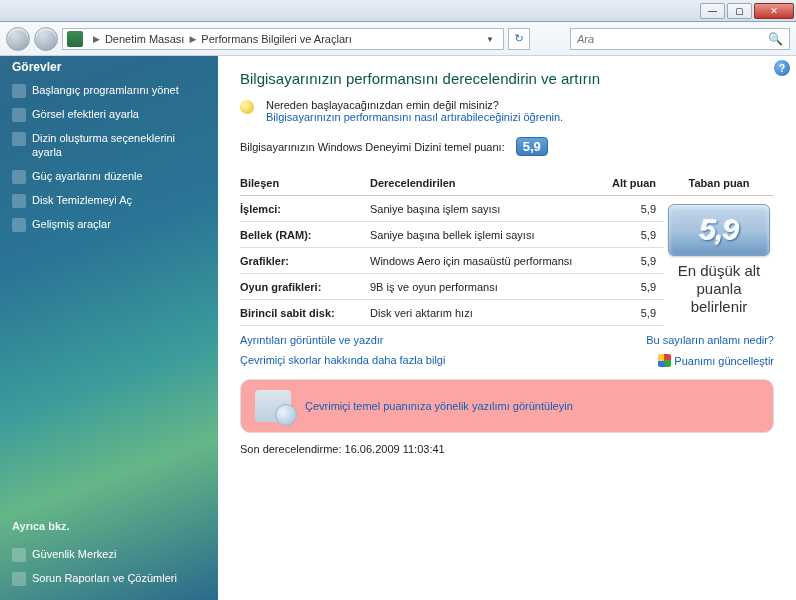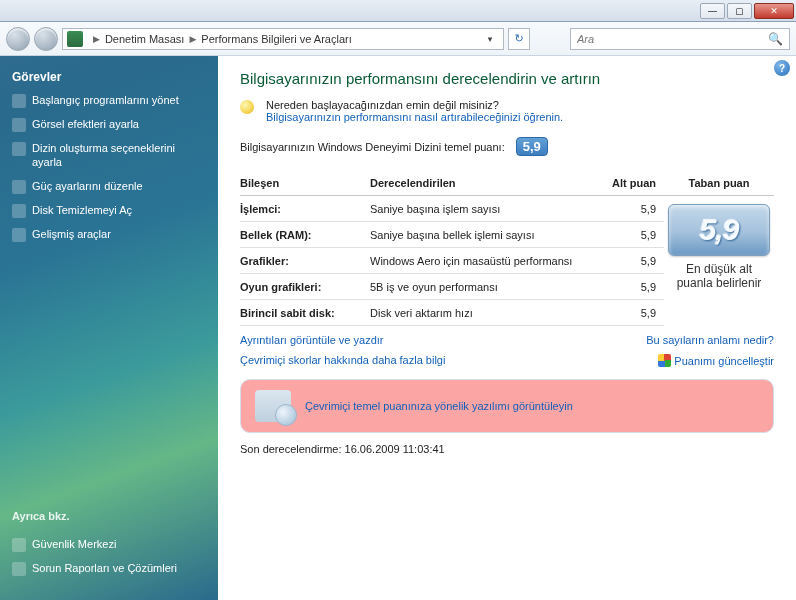--- a/index.html
+++ b/index.html
@@ -15,21 +15,21 @@
 .addressbar .icon { width: 16px; height: 16px; background: linear-gradient(#3a8d54,#2b6b3f); margin-right: 5px; border-radius: 2px; }
 .addressbar .sep { margin: 0 5px; font-size: 9px; color: #666; }
 .dropbtn { width: 18px; text-align: center; font-size: 9px; color: #444; cursor: pointer; }
 .refreshbtn { width: 22px; height: 22px; background: #fff; border: 1px solid #b0bac7; display: flex; align-items: center; justify-content: center; font-size: 11px; color: #2969b3; cursor: pointer; }
 .searchbox { width: 220px; height: 22px; background: #fff; border: 1px solid #b0bac7; display: flex; align-items: center; padding: 0 6px; margin-left: 36px; }
 .searchbox input { flex: 1; border: none; font-size: 11px; font-style: italic; color: #888; outline: none; }
 .searchbox .searchglyph { font-size: 12px; color: #6a84a3; }
 
 .main { display: flex; height: 544px; }
 
-.sidebar { width: 218px; background: linear-gradient(160deg, #2f6c8f 0%, #2a6a8c 8%, #2a7495 35%, #3b9b9b 58%, #65b787 74%, #2a6a8c 100%); color: #fff; padding: 14px 12px; display: flex; flex-direction: column; font-size: 11px; position: relative; }
+.sidebar { width: 218px; background: linear-gradient(160deg, #2f6c8f 0%, #2a6a8c 8%, #2a7495 35%, #3b9b9b 58%, #65b787 74%, #2a6a8c 100%); color: #fff; padding: 4px 12px; display: flex; flex-direction: column; font-size: 11px; position: relative; }
 .sidebar a { color: #fff; text-decoration: none; }
 .sidebar .tasks-head { font-weight: 600; font-size: 12px; margin-bottom: 10px; }
 .sidebar .task { display: flex; align-items: flex-start; gap: 6px; margin-bottom: 10px; line-height: 1.25; cursor: pointer; }
 .sidebar .task .ticon { width: 14px; height: 14px; flex-shrink: 0; background: rgba(255,255,255,.25); border-radius: 2px; }
 .sidebar .footer { margin-top: auto; }
 .sidebar .see-head { font-weight: 600; font-size: 11px; margin-bottom: 16px; color: #e9f5f0; }
 
 .content { flex: 1; background: #fff; padding: 14px 22px 18px 22px; position: relative; overflow: hidden; font-size: 11px; color: #222; }
 .helpbtn { position: absolute; top: 4px; right: 6px; width: 16px; height: 16px; border-radius: 50%; background: radial-gradient(circle at 35% 30%, #7fb8ea, #2a71bd); color: #fff; font-size: 10px; font-weight: 700; display: flex; align-items: center; justify-content: center; cursor: pointer; }
 
@@ -46,21 +46,21 @@
 .row { display: flex; align-items: center; border-bottom: 1px solid #e0e0e0; padding: 5px 0; min-height: 26px; }
 .row.headrow { border-bottom: 1px solid #c8c8c8; font-weight: 600; }
 .col1 { width: 130px; font-weight: 600; }
 .row.headrow .col1 { font-weight: 600; }
 .col2 { flex: 1; }
 .col3 { width: 60px; text-align: right; padding-right: 8px; }
 .colbase { width: 110px; text-align: center; }
 
 .bigscore { background: linear-gradient(#c4d9ea,#a4c1dc 55%, #6b99c4); border: 1px solid #7da0bf; border-radius: 6px; padding: 8px 4px; box-shadow: inset 0 2px 4px rgba(255,255,255,.6), 0 1px 2px rgba(0,0,0,.2); }
 .bigscore .num { font-size: 30px; font-weight: 700; font-style: italic; color: #f5fbff; text-shadow: 1px 1px 2px #3a6a9a, -1px -1px 1px #fff; letter-spacing: -1px; }
-.bigscore-label { font-size: 12px; color: #333; margin-top: 6px; line-height: 1.2; }
+.bigscore-label { font-size: 15px; color: #333; margin-top: 6px; line-height: 1.2; }
 
 .linksrow { display: flex; justify-content: space-between; margin: 8px 0; }
 .linkblue { color: #1360b8; cursor: pointer; }
 .shield { width: 13px; height: 13px; display: inline-block; background: conic-gradient(#d43 0 25%, #3a3 25% 50%, #37d 50% 75%, #fc3 75% 100%); border-radius: 2px; vertical-align: -2px; margin-right: 3px; }
 
 .softbox { border: 1px solid #d5dde6; background: #fca5a5; padding: 10px 14px; display: flex; align-items: center; gap: 14px; margin: 12px 0 10px; border-radius: 10px; }
 .softicon { width: 36px; height: 32px; background: linear-gradient(#dbe6ef,#bed0de); border-radius: 4px; position: relative; }
 .softicon::after { content: ""; position: absolute; right: -6px; bottom: -4px; width: 20px; height: 20px; border-radius: 50%; background: radial-gradient(circle at 35% 35%, #eef5fb, #9cbcd6); border: 1px solid #9db6cc; }
 .softbox .linkblue { line-height: 1.3; }
 
@@ -171,21 +171,21 @@
               <div class="col2">Saniye başına bellek işlemi sayısı</div>
               <div class="col3">5,9</div>
             </div>
           <div class="row">
               <div class="col1">Grafikler:</div>
               <div class="col2">Windows Aero için masaüstü performansı</div>
               <div class="col3">5,9</div>
             </div>
           <div class="row">
               <div class="col1">Oyun grafikleri:</div>
-              <div class="col2">5B iş ve oyun performansı</div>
+              <div class="col2">9B iş ve oyun performansı</div>
               <div class="col3">5,9</div>
             </div>
           <div class="row">
               <div class="col1">Birincil sabit disk:</div>
               <div class="col2">Disk veri aktarım hızı</div>
               <div class="col3">5,9</div>
             </div>
         </div>
         <div class="colbase" style="padding:8px 4px;">
           <div class="bigscore">

